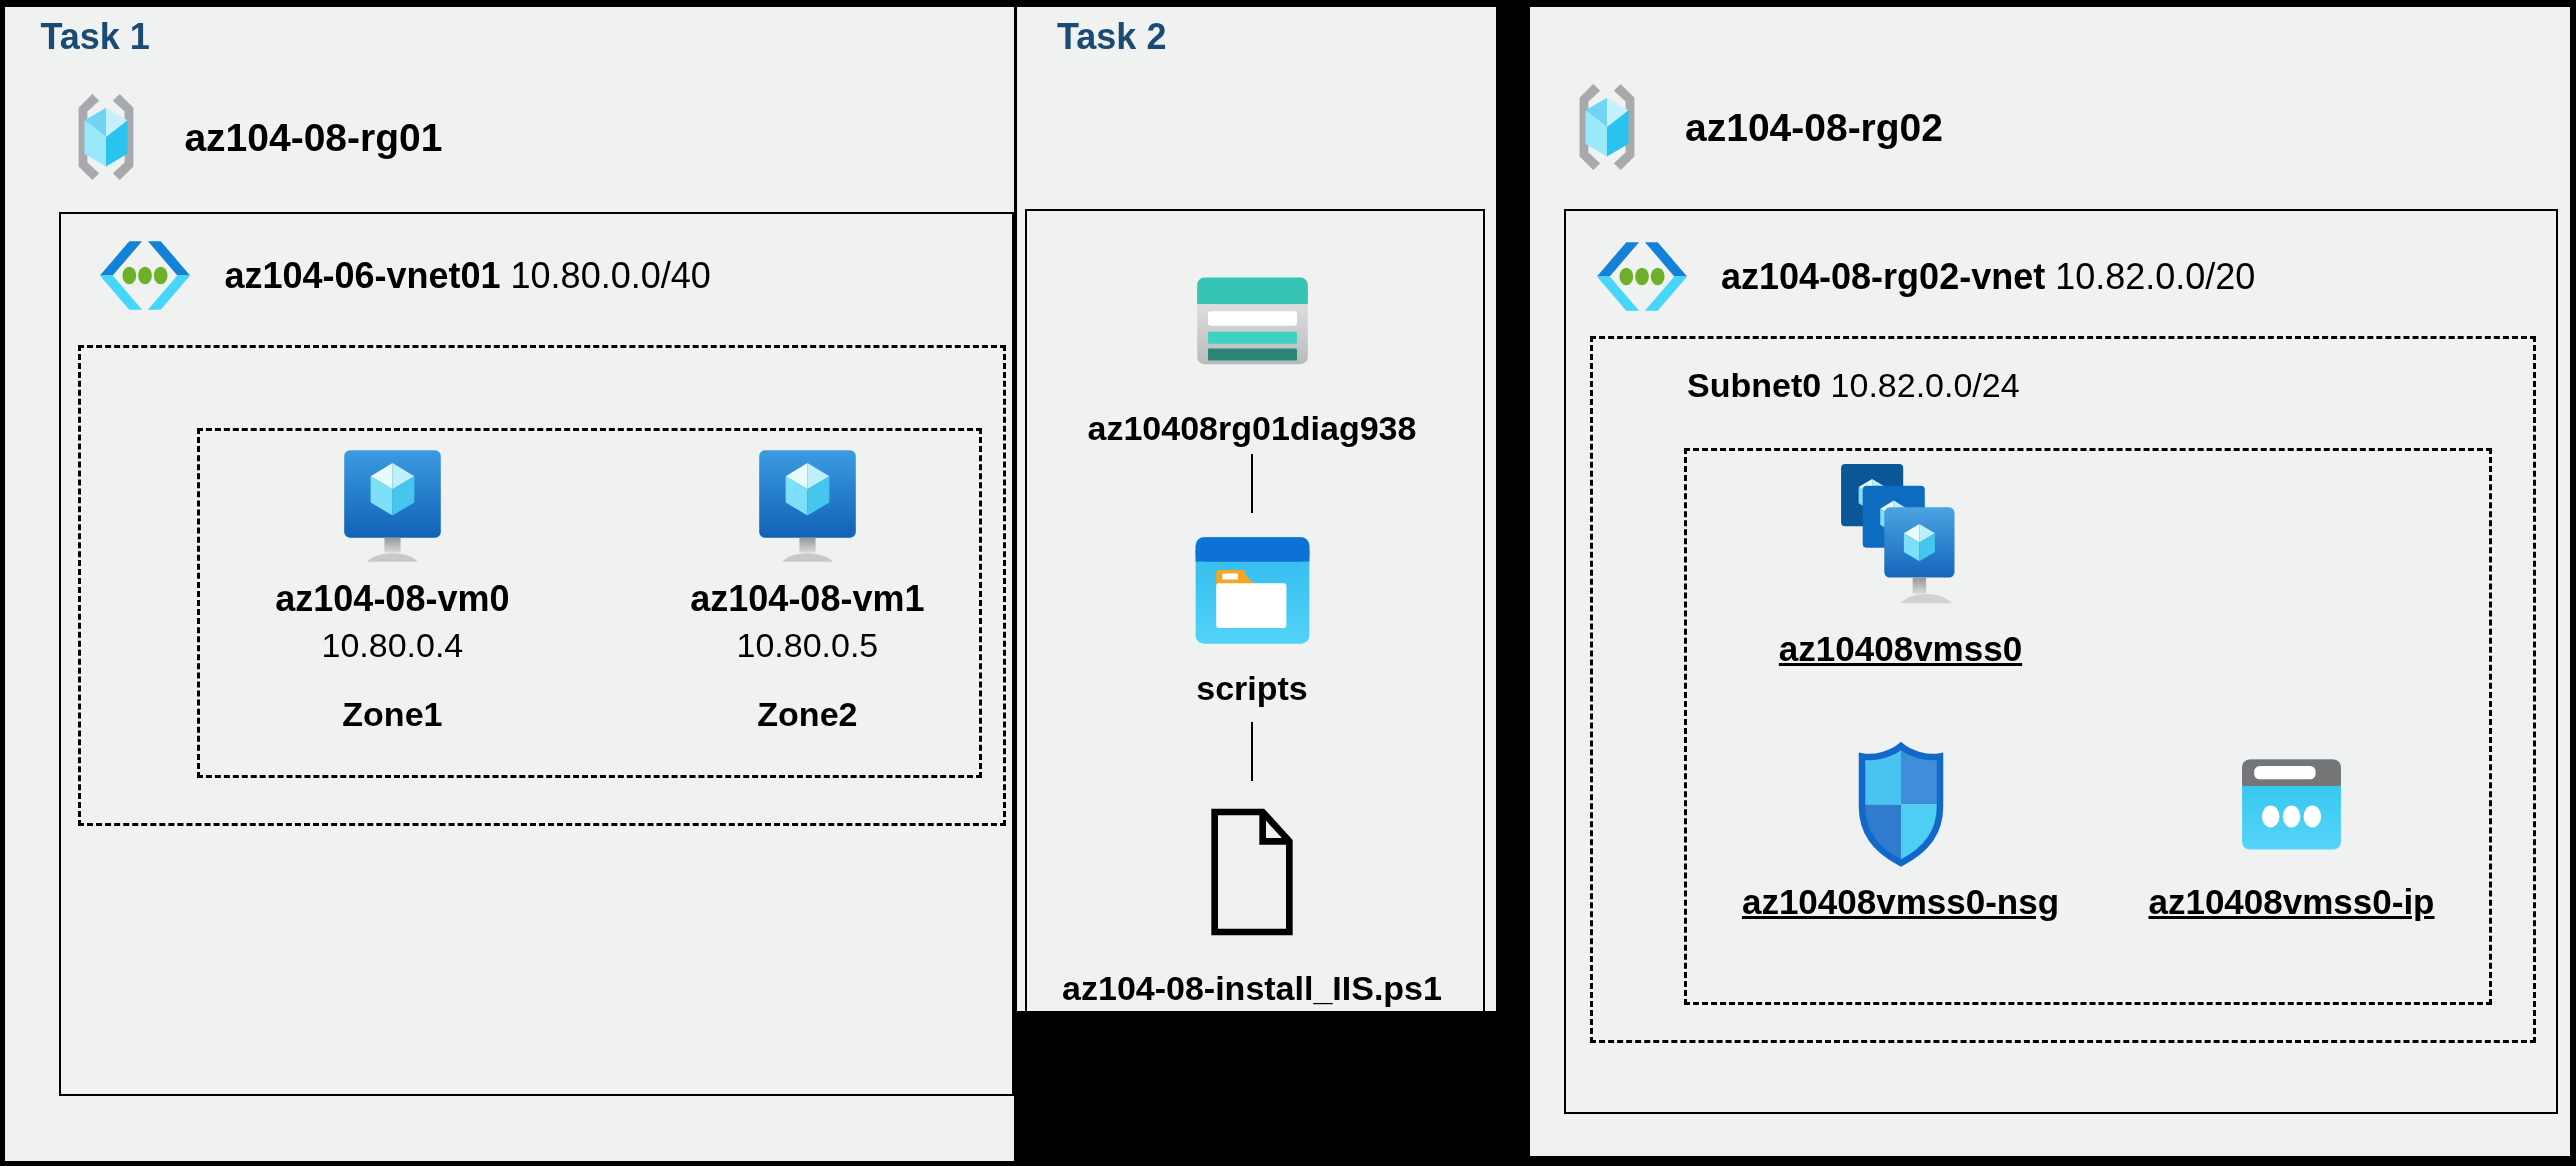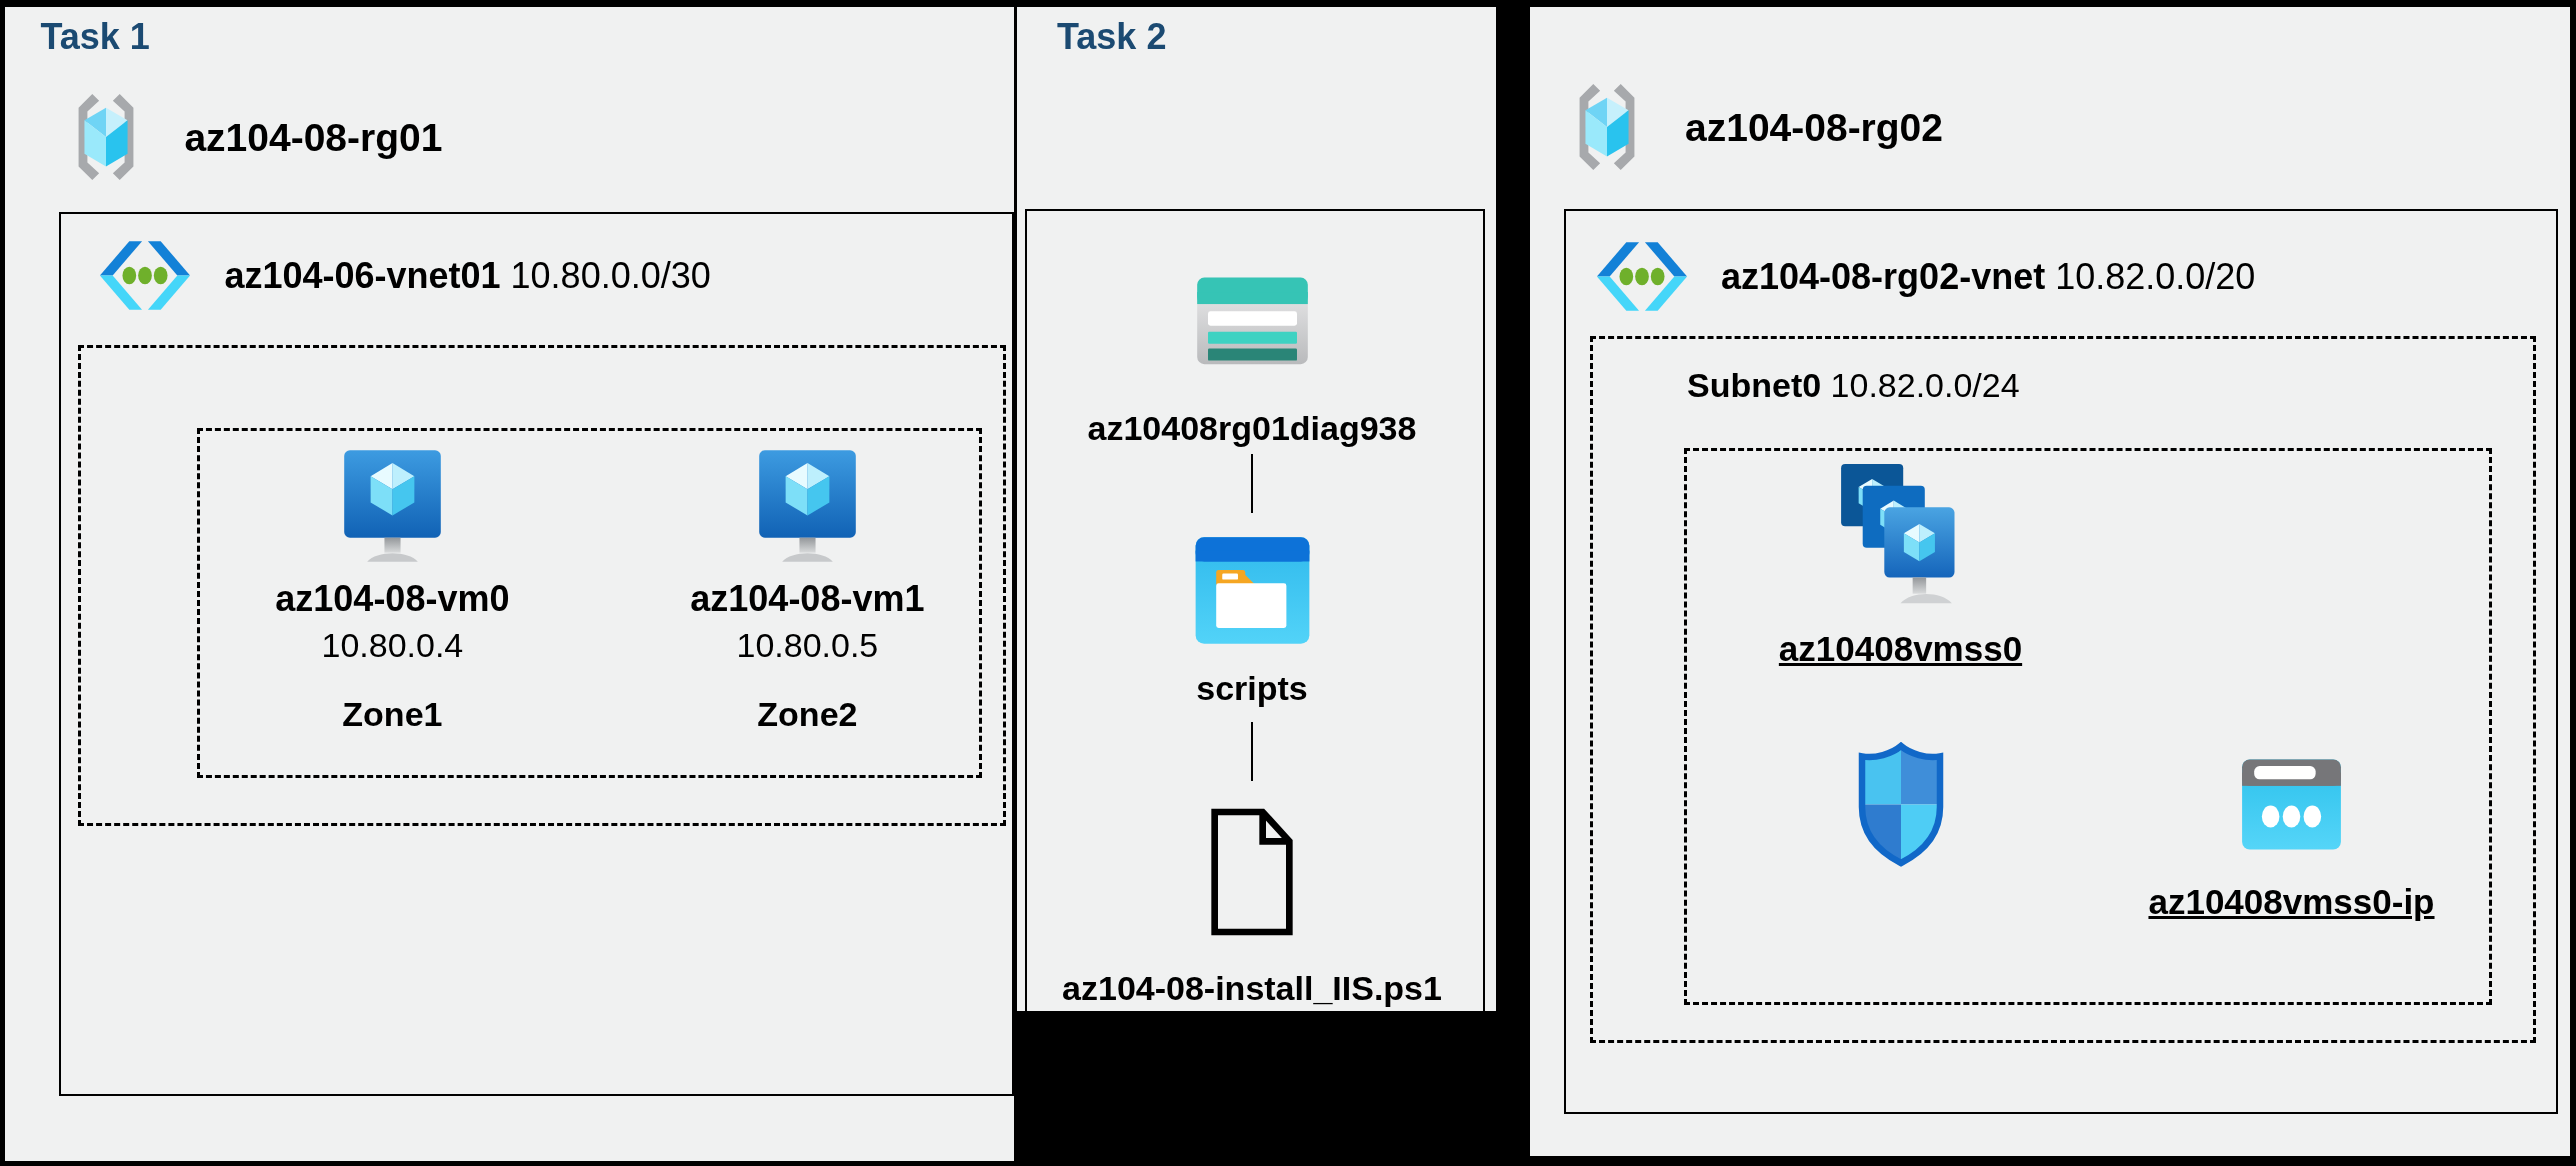--- a/index.html
+++ b/index.html
@@ -95,21 +95,21 @@
           <svg width="98" height="71" viewBox="0 0 100 70">
             <polygon points="34,0 47,0 17,35 4,35" fill="#1381d7"></polygon>
             <polygon points="4,35 17,35 47,70 34,70" fill="#45d6f9"></polygon>
             <polygon points="53,0 66,0 96,35 83,35" fill="#1381d7"></polygon>
             <polygon points="83,35 96,35 66,70 53,70" fill="#45d6f9"></polygon>
             <ellipse cx="34" cy="35" rx="7" ry="9" fill="#6fb02b"></ellipse>
             <ellipse cx="50" cy="35" rx="7" ry="9" fill="#6fb02b"></ellipse>
             <ellipse cx="66" cy="35" rx="7" ry="9" fill="#6fb02b"></ellipse>
           </svg>
         </span>
-        <span class="vnet-label"><b>az104-06-vnet01</b> <span>10.80.0.0/30</span></span>
+        <span class="vnet-label"><b>az104-06-vnet01</b> <span>10.80.0.0/40</span></span>
       </div>
 
       <div class="dashed-box" style="left:17px;top:131px;width:922px;height:475px;">
 
         <div class="dashed-box" style="left:116px;top:80px;width:779px;height:344px;">
 
           <div class="vm-cell" style="left:30px;top:19px;">
             <div class="icon-slot" style="height:115px;">
               <span>
                 <svg width="115" height="115" viewBox="0 0 100 100">
@@ -250,20 +250,21 @@
                   <g clip-path="url(#shieldClip)">
                     <rect x="10" y="0" width="30" height="48" fill="#49c3f0"></rect>
                     <rect x="40" y="0" width="30" height="48" fill="#3f8ed9"></rect>
                     <rect x="10" y="48" width="30" height="48" fill="#2f7ccf"></rect>
                     <rect x="40" y="48" width="30" height="48" fill="#4ecdf5"></rect>
                   </g>
                   <path d="M40,3 C47,9 60,13 70,11 L70,50 C70,72 56,85 40,93 C24,85 10,72 10,50 L10,11 C20,13 33,9 40,3 Z" fill="none" stroke="#1168c8" stroke-width="5"></path>
                 </svg>
               </span>
             </div>
+            <div class="res-name">az10408vmss0-nsg</div>
           </div>
 
           <div class="res-cell" style="left:429px;top:290px;">
             <div class="icon-slot" style="height:128px;">
               <span style="margin-bottom:12px;">
                 <svg width="111" height="101" viewBox="0 0 100 92">
                   <rect x="5" y="5" width="90" height="82" rx="7" fill="url(#ipBody)"></rect>
                   <rect x="5" y="5" width="90" height="24" rx="7" fill="#767679"></rect>
                   <rect x="5" y="17" width="90" height="12" fill="#767679"></rect>
                   <rect x="16" y="11" width="56" height="12" rx="5" fill="#ffffff"></rect>

